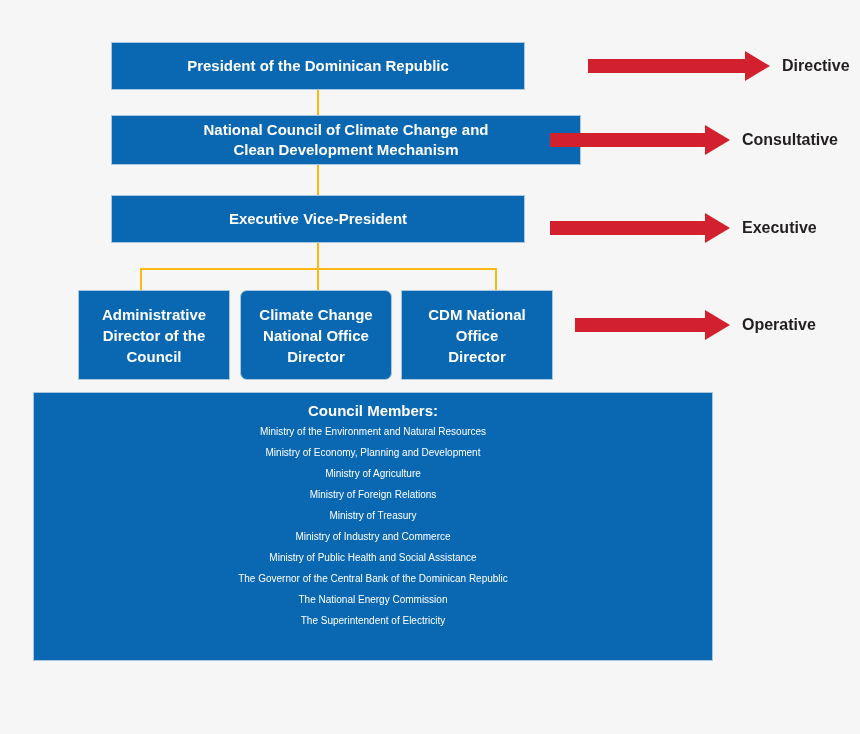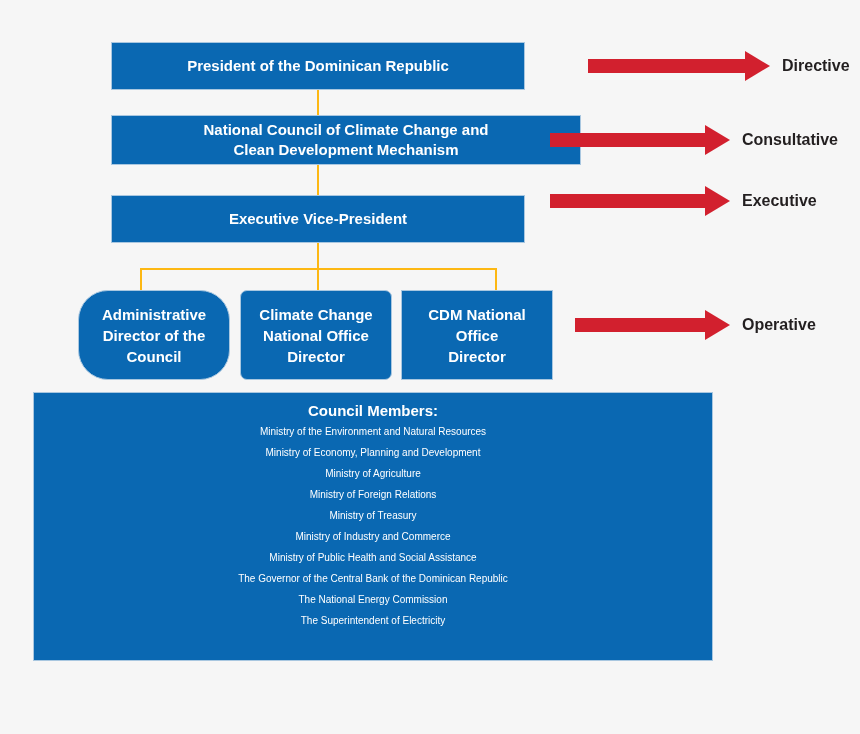--- a/index.html
+++ b/index.html
@@ -32,21 +32,21 @@
   }
   .obox .lbl {
     font-weight: bold;
     font-size: 15px;
     line-height: 20px;
     white-space: pre-line;
   }
   .box-president { left: 111px; top: 42px;  width: 414px; height: 48px; }
   .box-ncccdm    { left: 111px; top: 115px; width: 470px; height: 50px; }
   .box-evp       { left: 111px; top: 195px; width: 414px; height: 48px; }
-  .box-admin     { left: 78px;  top: 290px; width: 152px; height: 90px; border-radius: 30px; }
+  .box-admin     { left: 78px;  top: 290px; width: 152px; height: 90px; }
   .box-climate   { left: 240px; top: 290px; width: 152px; height: 90px; border-radius: 7px; }
   .box-cdm       { left: 401px; top: 290px; width: 152px; height: 90px; }
   .box-admin .lbl, .box-climate .lbl, .box-cdm .lbl { line-height: 21px; }
 
   
   .box-members {
     left: 33px; top: 392px; width: 680px; height: 269px;
     display: block;
     padding-top: 7px;
   }
@@ -97,21 +97,21 @@
     margin-left: 12px;
     font-weight: bold;
     font-size: 16px;
     color: var(--dark, #231f20);
     white-space: nowrap;
   }
   .row-directive    { left: 548px; top: 51px; margin-left: 40px; }
   .row-directive .arrow-shaft    { width: 157px; }
   .row-consultative { left: 550px; top: 125px; }
   .row-consultative .arrow-shaft { width: 155px; }
-  .row-executive    { left: 550px; top: 186px; }
+  .row-executive    { left: 550px; top: 213px; }
   .row-executive .arrow-shaft    { width: 155px; }
   .row-operative    { left: 575px; top: 310px; }
   .row-operative .arrow-shaft    { width: 130px; }
 </style>
 </head>
 <body>
 
 <div class="stage">
 
   <div class="conn v1"></div>

